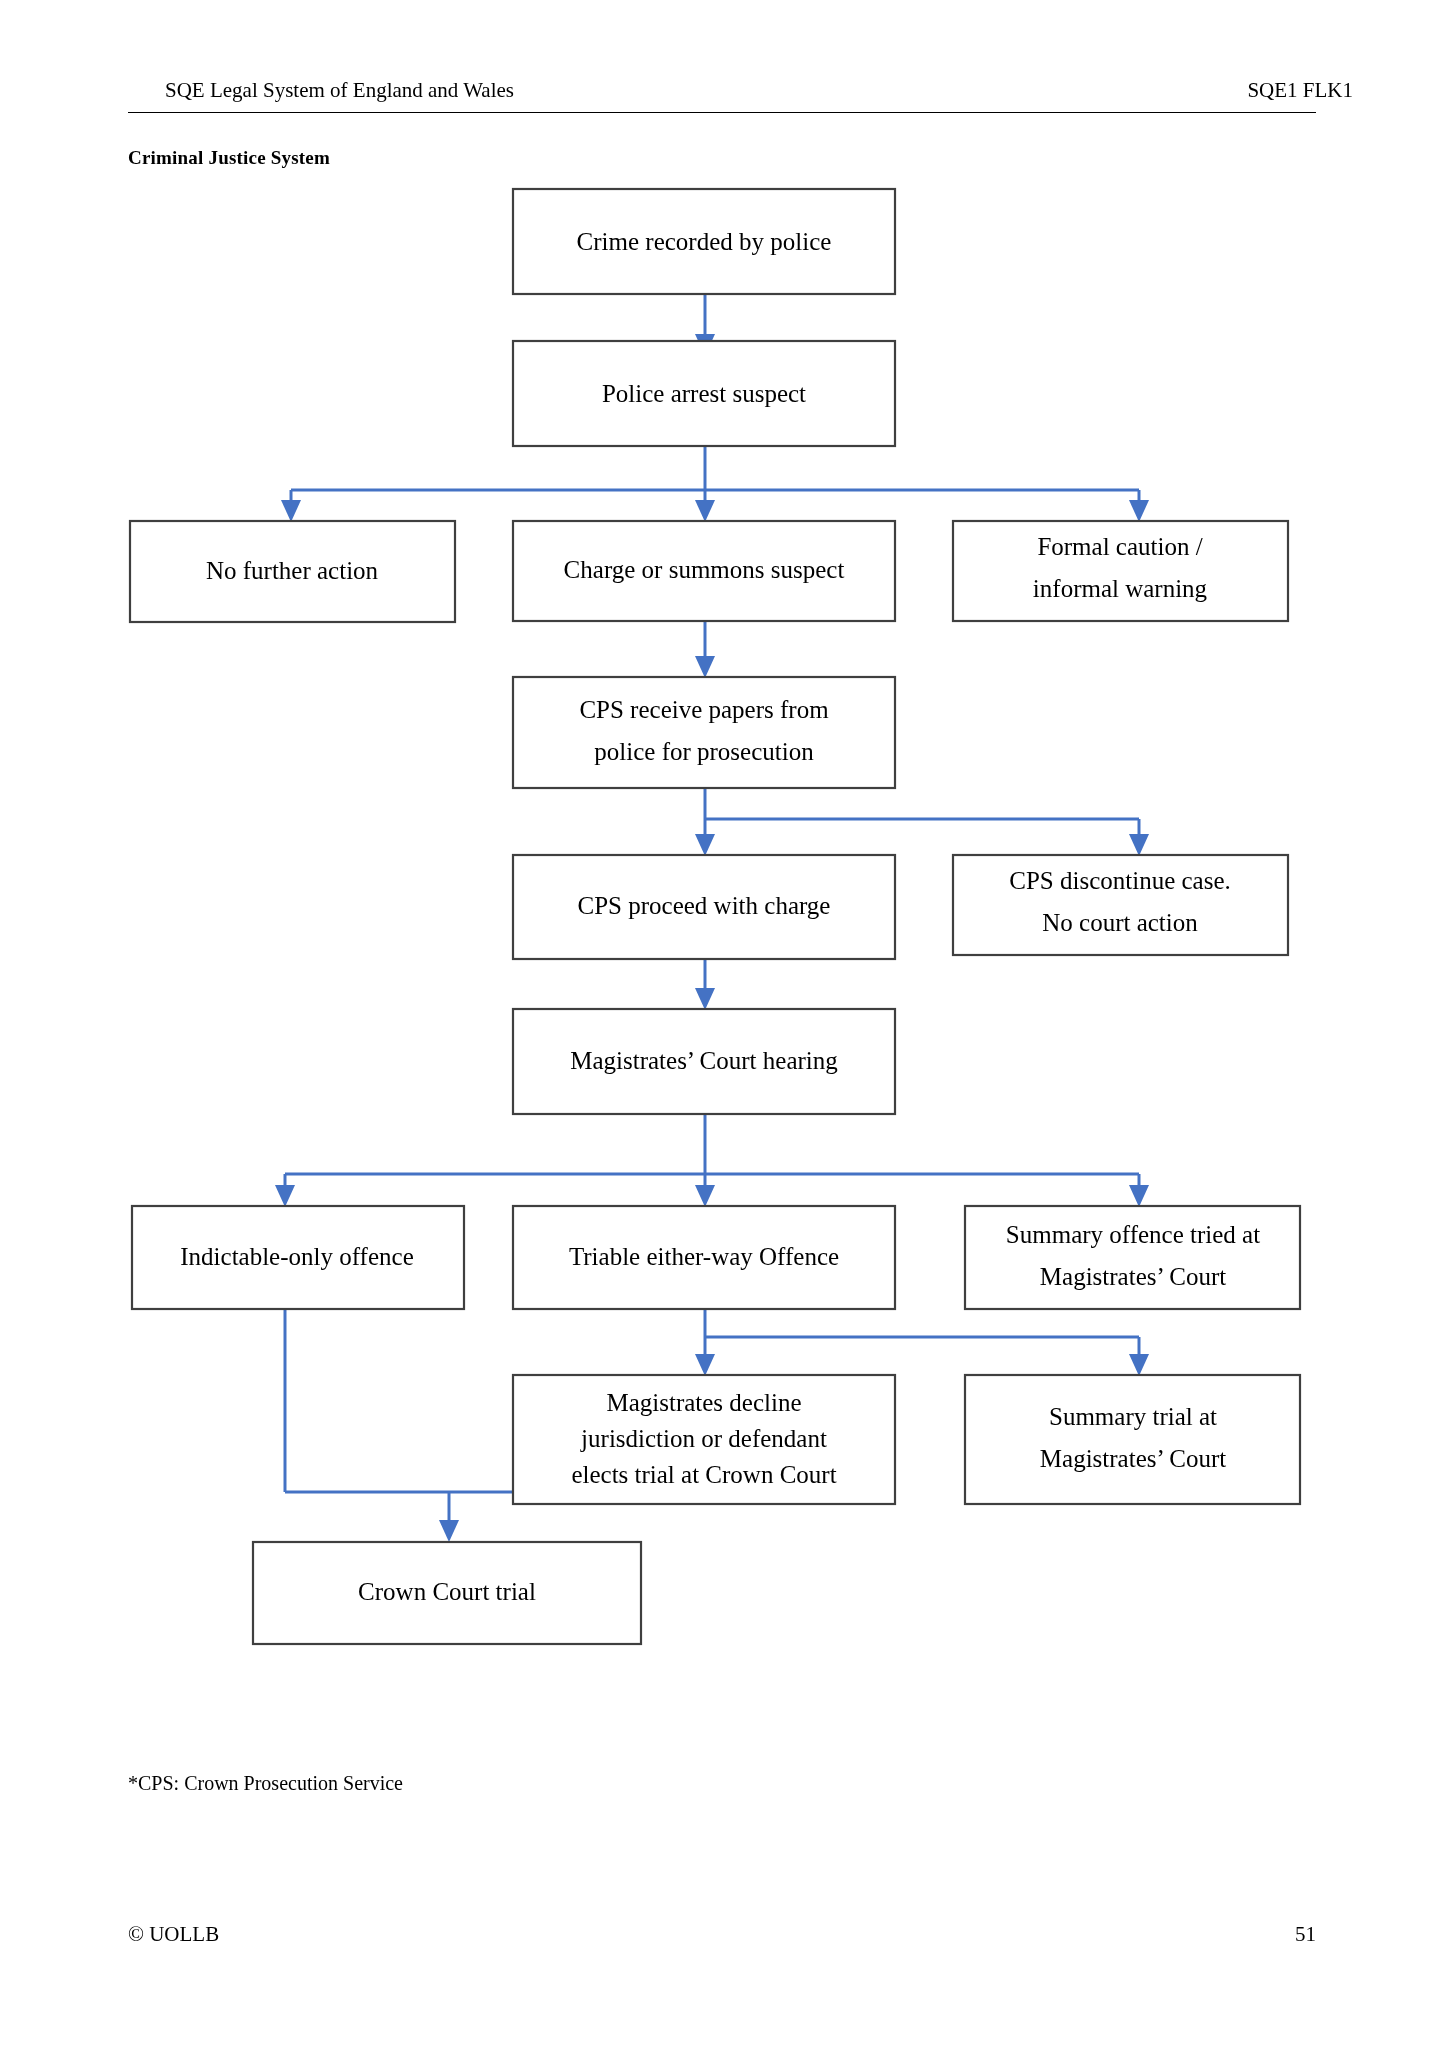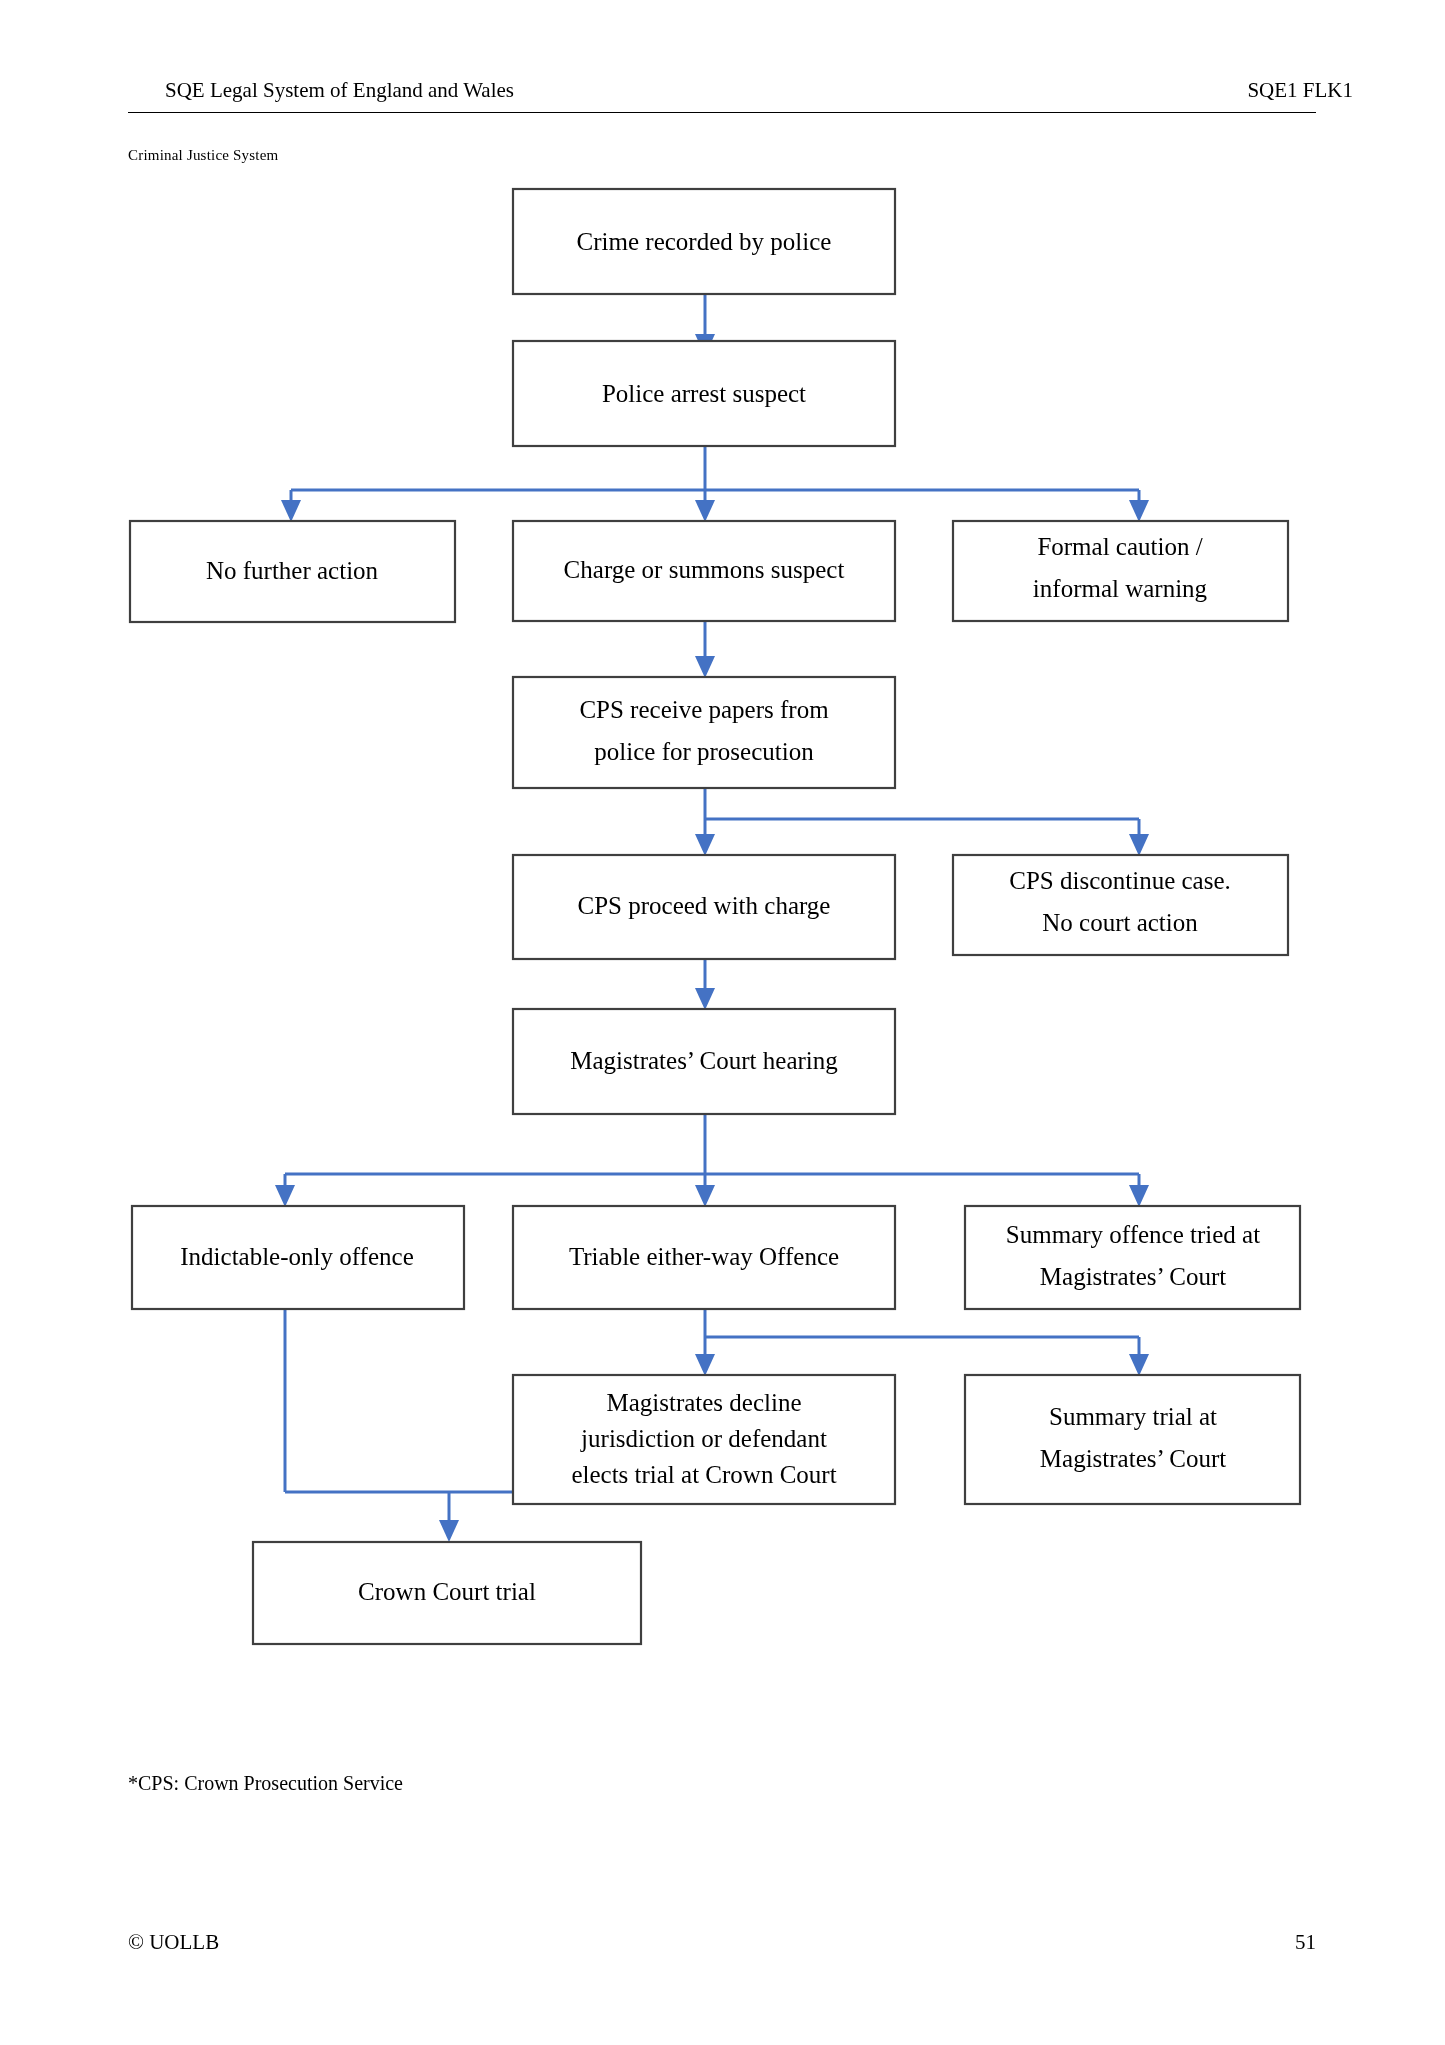--- a/index.html
+++ b/index.html
@@ -39,22 +39,22 @@
     width: 1188px;
     height: 0;
     border-top: 1.6px solid #000000;
   }
 
   
   #section-title {
     position: absolute;
     left: 128px;
     top: 147px;
-    font-size: 15px;
-    font-weight: normal;
+    font-size: 19px;
+    font-weight: bold;
     letter-spacing: 0.2px;
   }
 
   
   #chart-wrap {
     position: absolute;
     left: 0;
     top: 174px;
     width: 1445px;
     height: 1560px;
@@ -98,21 +98,20 @@
   
   #footer {
     position: absolute;
     left: 128px;
     top: 1922px;
     width: 1188px;
     display: flex;
     justify-content: space-between;
     align-items: baseline;
     font-size: 21px;
-    margin-top: 8px;
   }
 </style>
 </head>
 <body>
 
 <div id="page">
 
   <div id="header">
     <span>SQE Legal System of England and Wales</span>
     <span>SQE1 FLK1</span>

